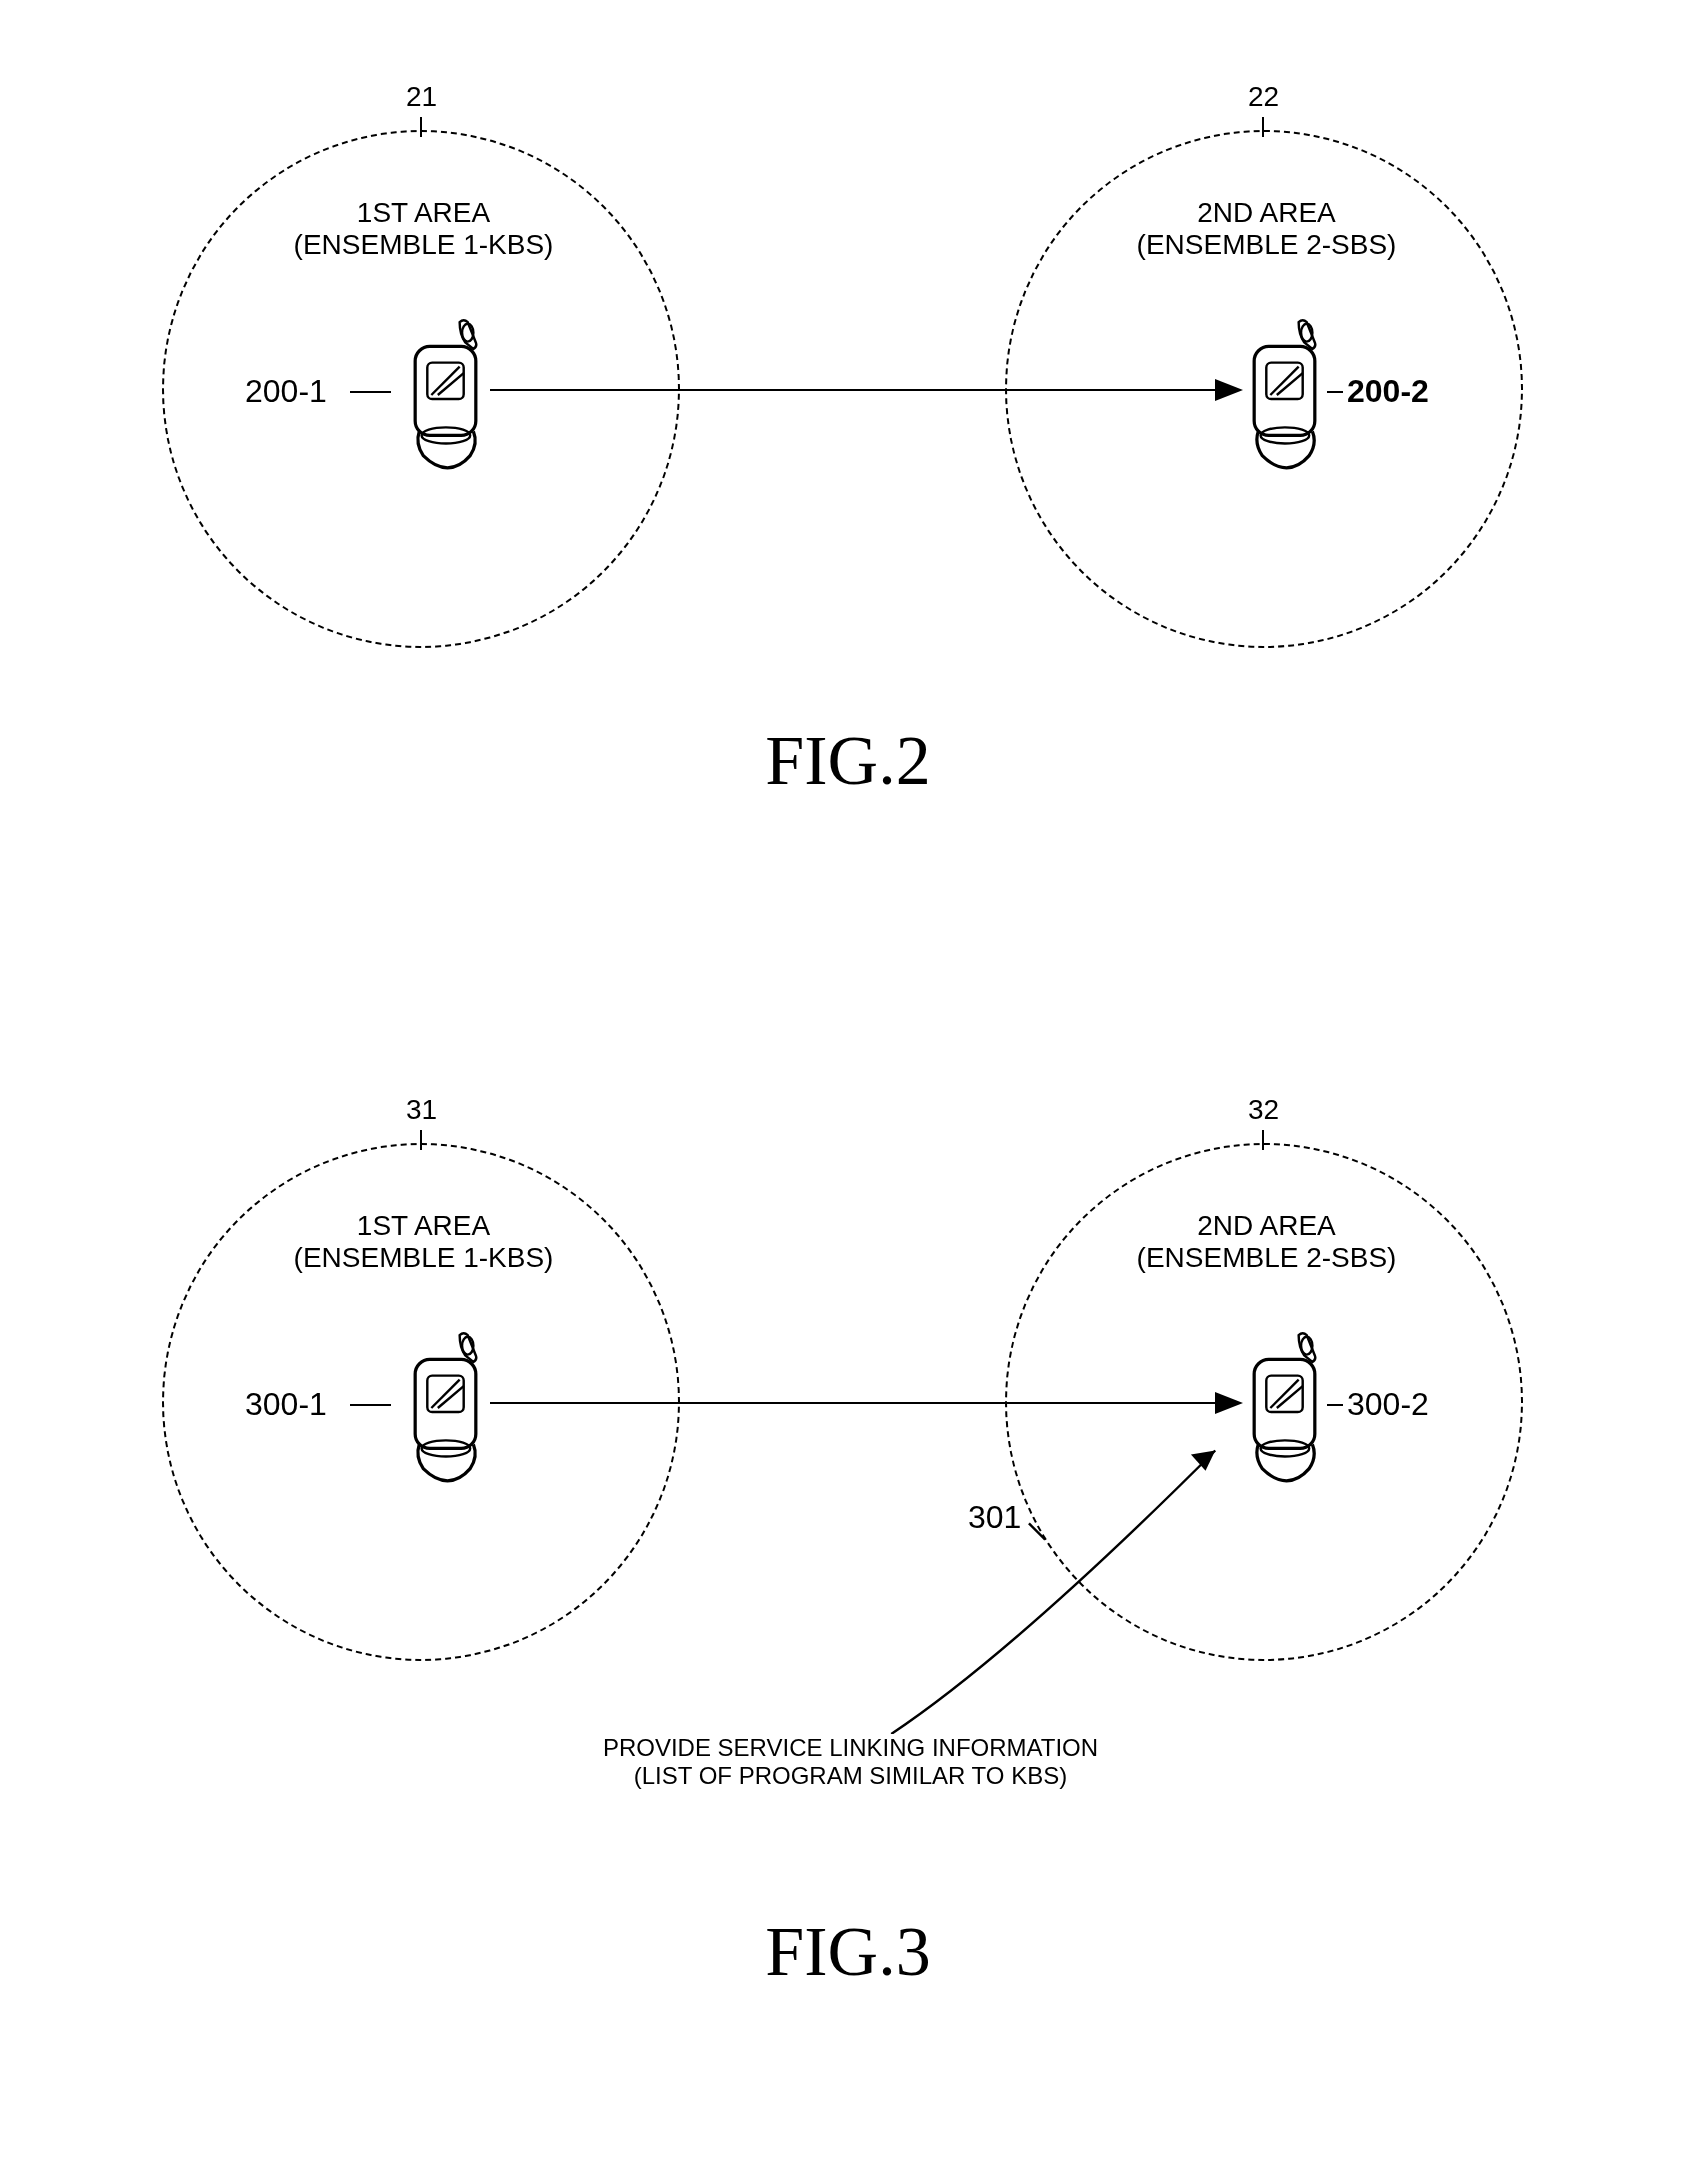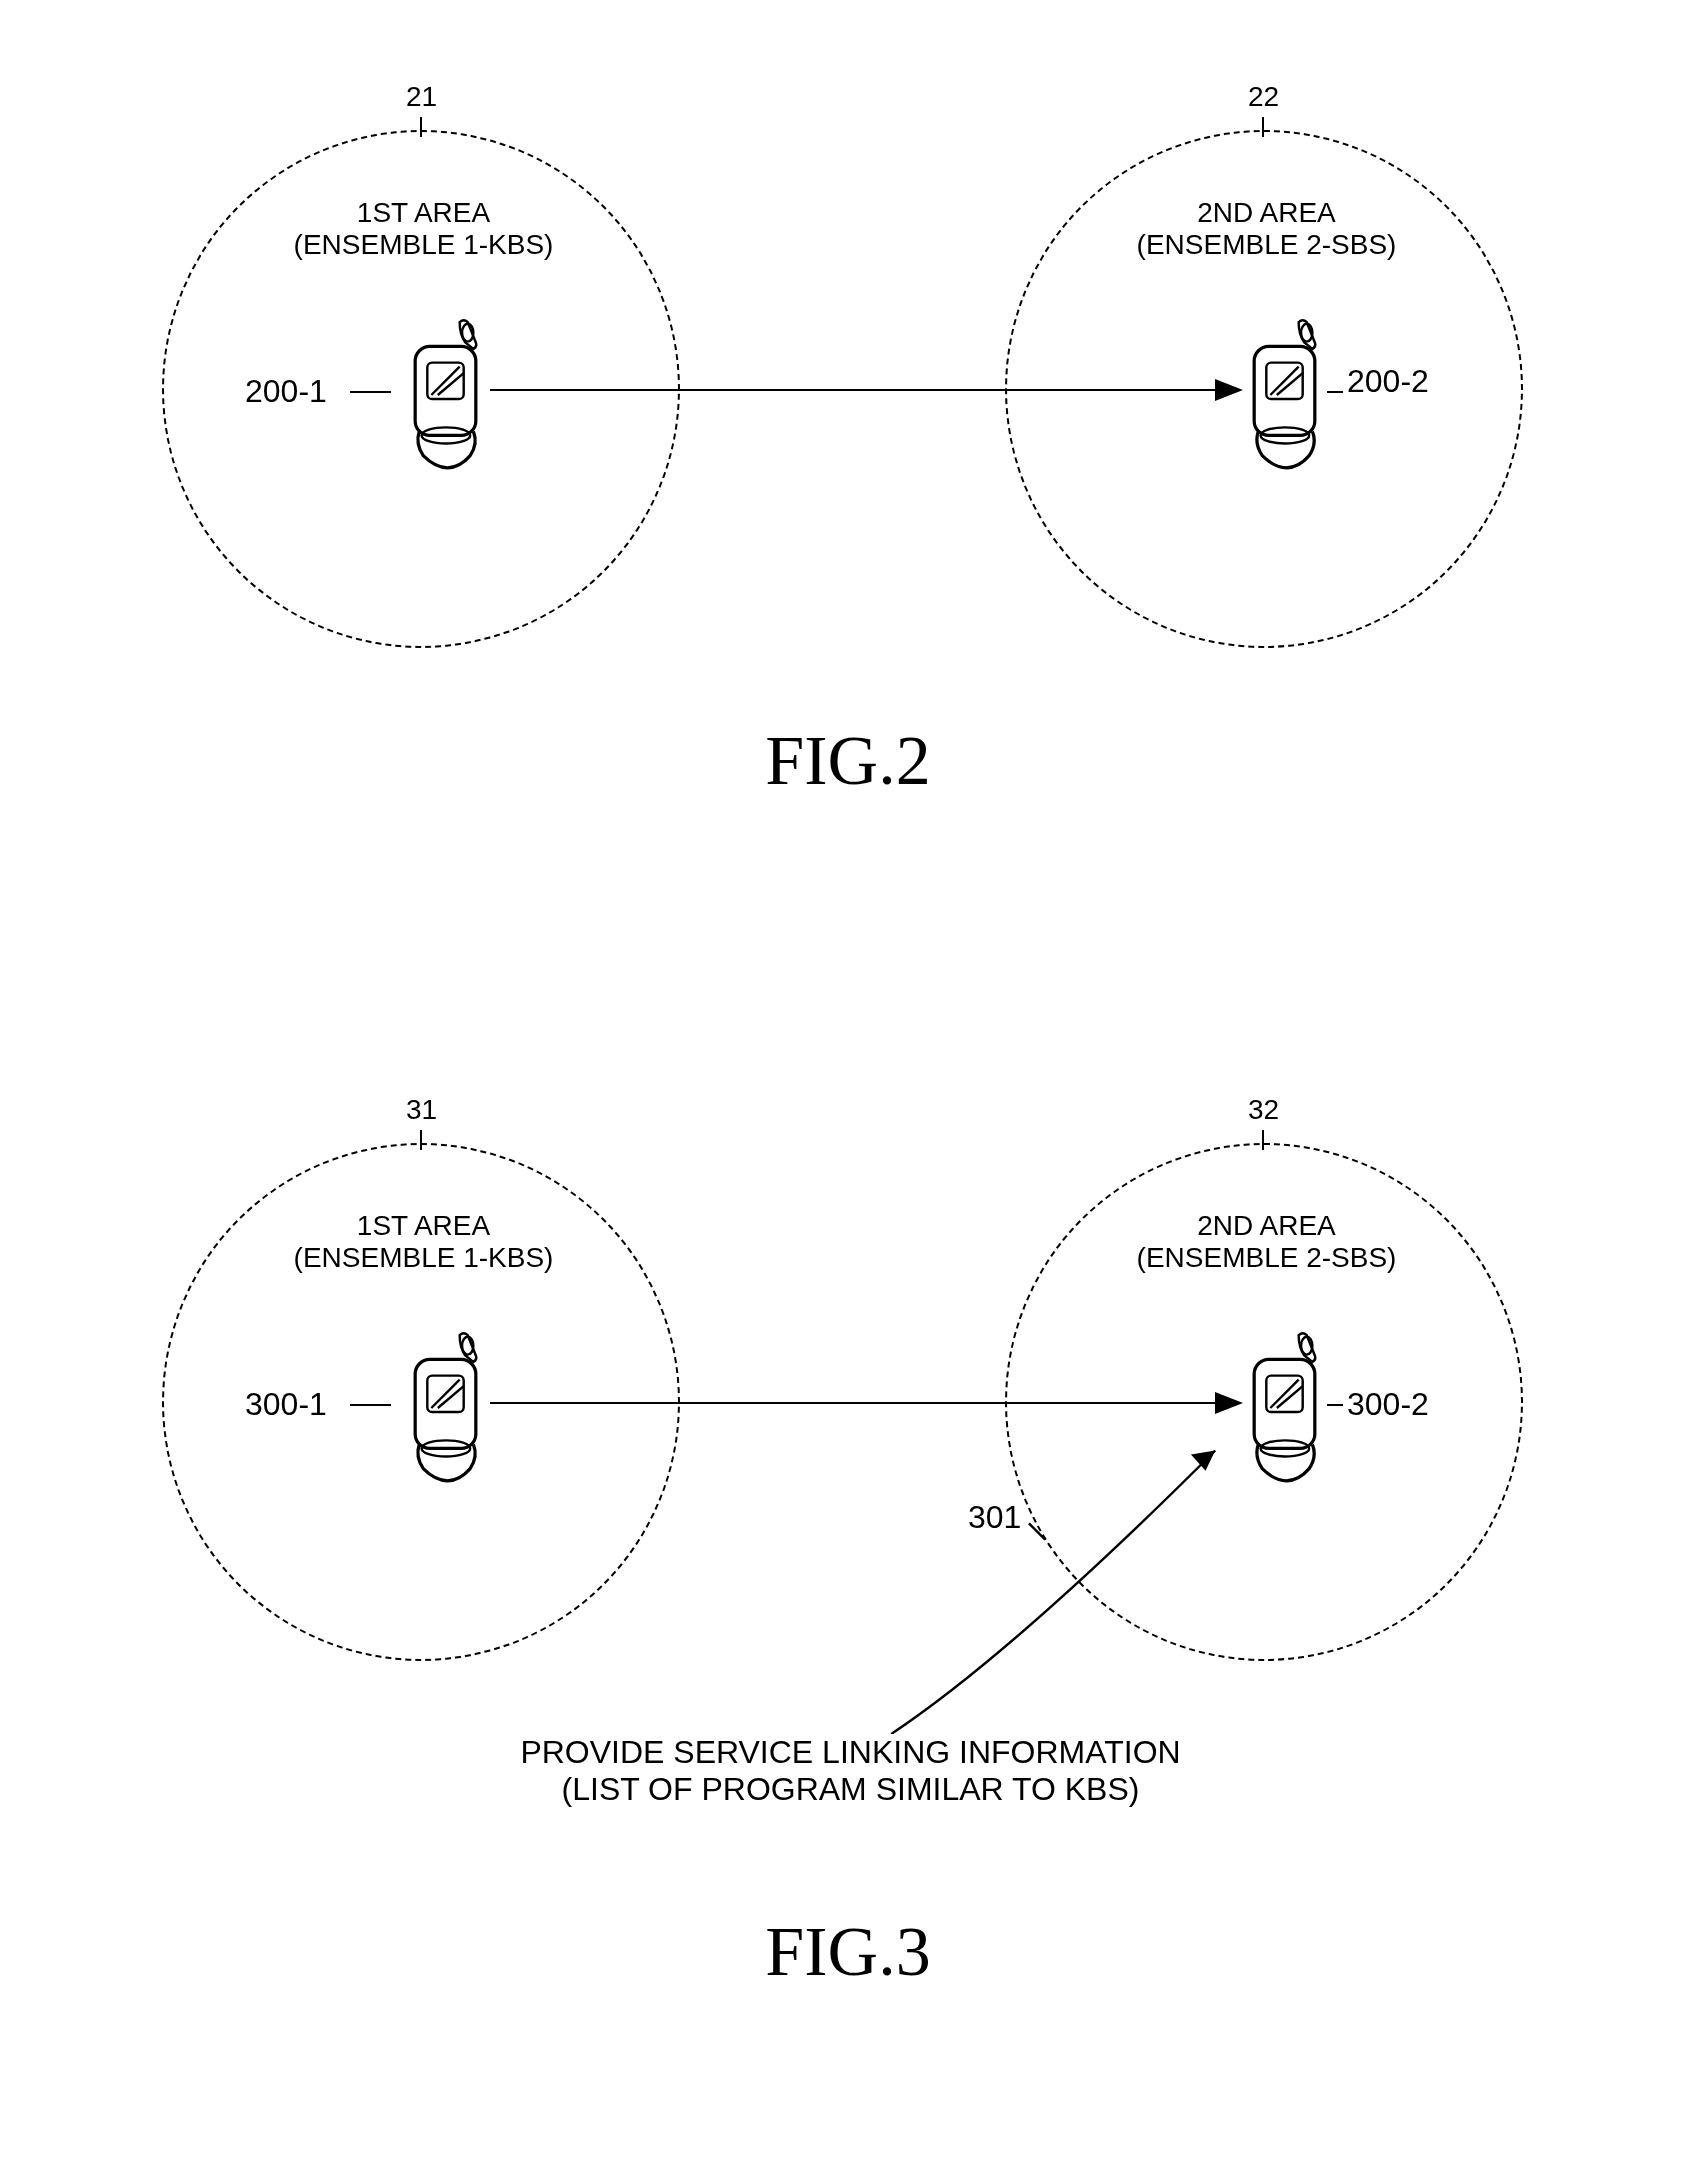--- a/index.html
+++ b/index.html
@@ -76,21 +76,21 @@
     font-size: 70px;
     font-family: "Times New Roman", serif;
     text-align: center;
     width: 1696px;
   }
   .curved-arrow {
     position: absolute;
   }
   .bottom-text {
     position: absolute;
-    font-size: 32px;
+    font-size: 24px;
     text-align: center;
     width: 729px;
   }
 </style>
 </head>
 <body>
 
 <div class="figure figure2">
 
   <div class="dashed-circle" style="left:162px; top:49px;">
@@ -125,21 +125,21 @@
     <svg class="phone-svg" style="left:231px; top:186px;" viewBox="0 0 115 190">
       <path d="M 75 5 Q 80 0 85 5 L 95 30 Q 97 35 92 38 L 82 30 Q 75 20 75 5 Z" fill="none" stroke="#000" stroke-width="3"></path>
       <ellipse cx="85" cy="18" rx="7" ry="11" fill="none" stroke="#000" stroke-width="3"></ellipse>
       <rect x="20" y="35" width="75" height="110" rx="18" fill="none" stroke="#000" stroke-width="4"></rect>
       <rect x="35" y="55" width="45" height="45" rx="6" fill="none" stroke="#000" stroke-width="3"></rect>
       <line x1="40" y1="95" x2="75" y2="60" stroke="#000" stroke-width="3"></line>
       <line x1="48" y1="95" x2="80" y2="68" stroke="#000" stroke-width="3"></line>
       <path d="M 25 140 Q 20 155 30 170 Q 45 185 60 185 Q 75 185 88 170 Q 98 155 92 140" fill="none" stroke="#000" stroke-width="4"></path>
       <ellipse cx="58" cy="145" rx="30" ry="10" fill="none" stroke="#000" stroke-width="3"></ellipse>
     </svg>
-    <div class="ref-text" style="left:340px; top:231px;">200-2</div>
+    <div class="ref-text" style="left:340px; top:241px;font-weight:bold;">200-2</div>
     <div class="lead-line" style="left:320px; top:259px; width:16px;"></div>
   </div>
   <div class="top-label" style="left:1239px; top:0px;">22</div>
   <div class="tick" style="left:1262px; top:36px;"></div>
 
   <div class="arrow-line" style="left:490px; top:308px; width:729px;"></div>
   <div class="arrow-head" style="left:1215px; top:298px;"></div>
 
   <div class="figure-caption" style="top:640px;">FIG.2</div>
 </div>

